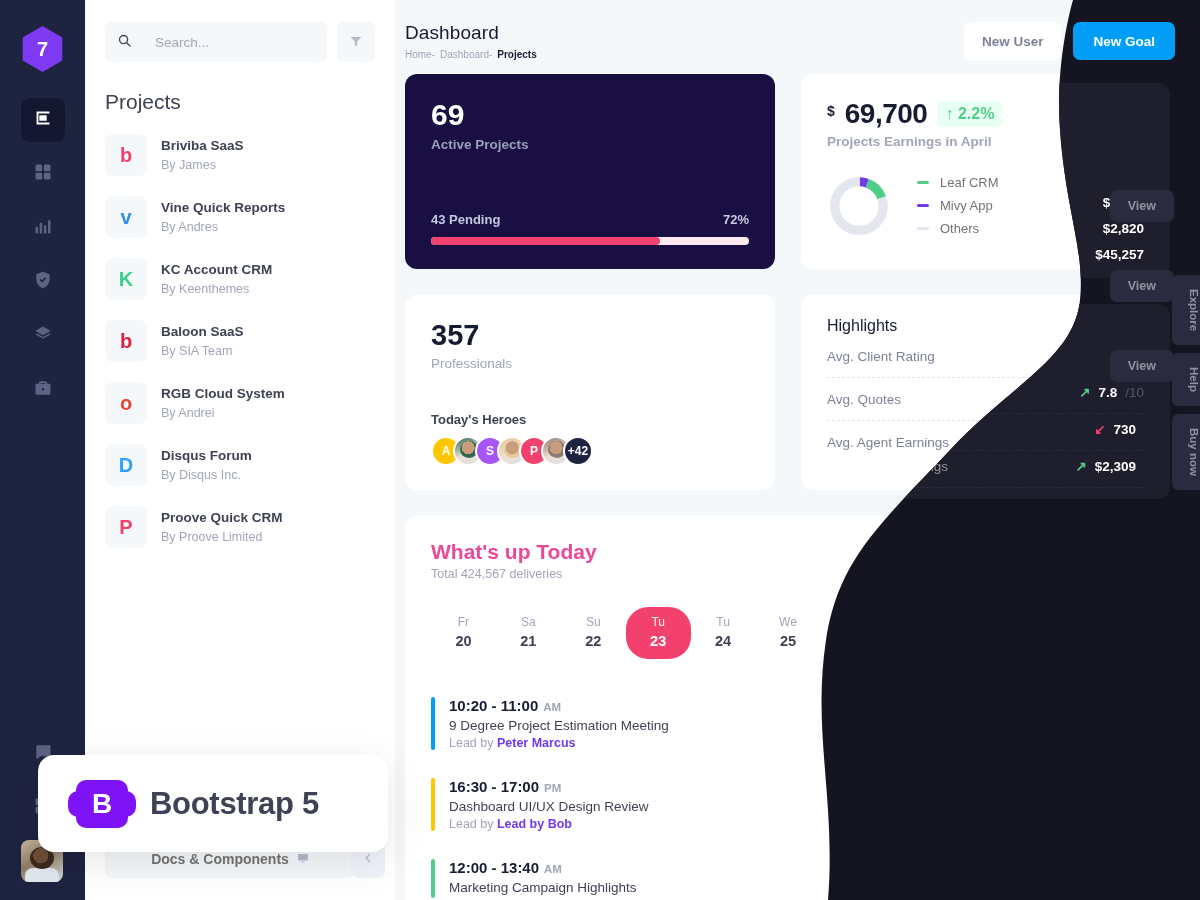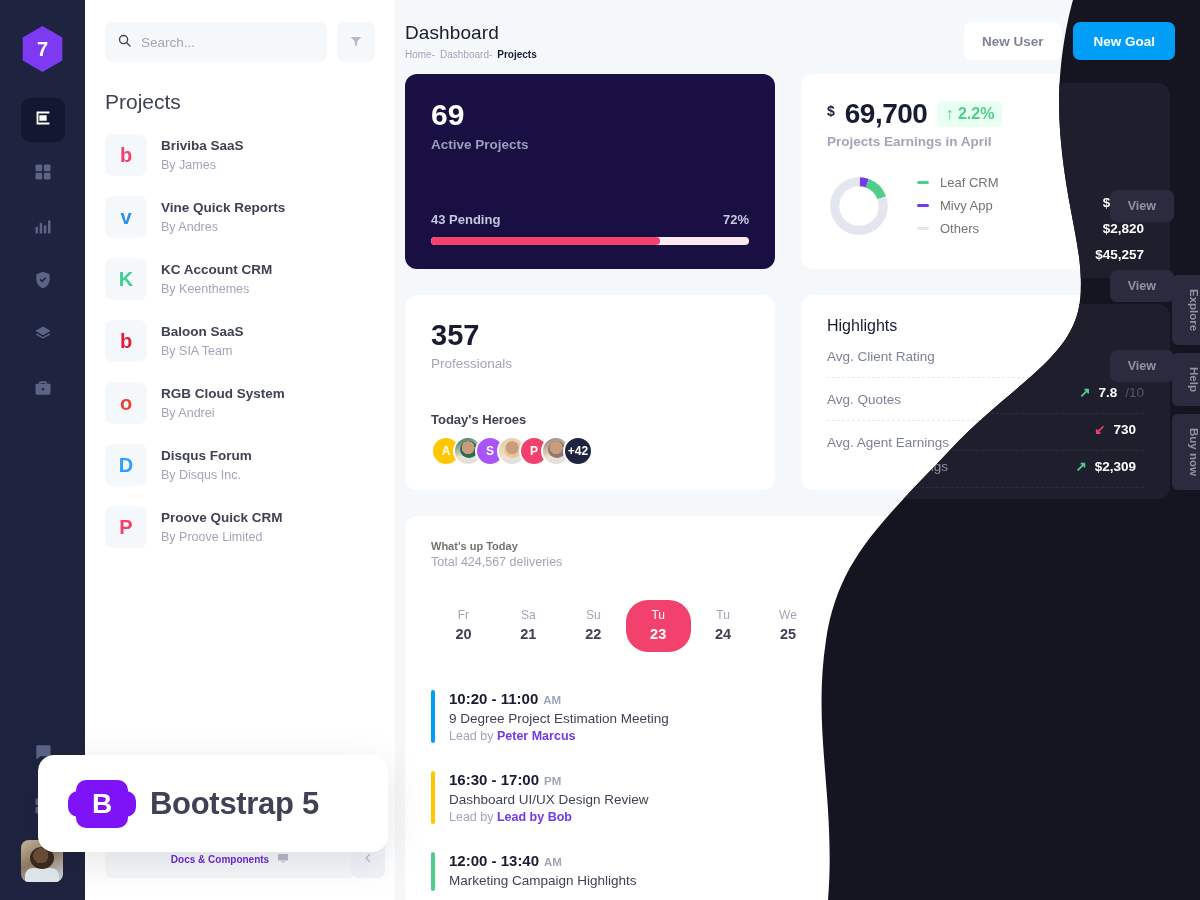--- a/index.html
+++ b/index.html
@@ -47,21 +47,21 @@
   }
 
   
   .panel {
     position: absolute; left: 85px; top: 0; width: 310px; height: 900px;
     background: #ffffff; z-index: 4;
   }
   .panel-search-row { display: flex; gap: 10px; padding: 22px 20px 0 20px; }
   .search-box {
     flex: 1; height: 40px; background: #F5F8FA; border-radius: 7px;
-    display: flex; align-items: center; padding: 0 12px; gap: 9px;
+    display: flex; align-items: center; padding: 0 12px; gap: 23px;
   }
   .search-box svg { flex: none; }
   .search-input {
     border: none; background: transparent; outline: none; width: 100%;
     font-family: "Liberation Sans", sans-serif; font-size: 13.5px; color: #3F4254;
   }
   .search-input::placeholder { color: #A1A5B7; }
   .filter-btn {
     width: 38px; height: 40px; background: #F5F8FA; border-radius: 7px;
     display: flex; align-items: center; justify-content: center; border: none; cursor: pointer;
@@ -74,21 +74,21 @@
   .proj-logo {
     width: 42px; height: 42px; border-radius: 8px; background: #F5F8FA;
     display: flex; align-items: center; justify-content: center; flex: none;
     font-size: 20px; font-weight: bold; position: relative;
   }
   .proj-name { font-size: 13.5px; font-weight: bold; color: #3F4254; line-height: 1.45; }
   .proj-by { font-size: 12.5px; color: #A1A5B7; line-height: 1.45; }
   .docs-bar {
     position: absolute; left: 20px; bottom: 22px; width: 250px; height: 38px;
     background: #F5F8FA; border-radius: 7px; display: flex; align-items: center;
-    justify-content: center; gap: 8px; color: #6d28d9; font-size: 10px; font-weight: bold;
+    justify-content: center; gap: 8px; color: #737373; font-size: 14px; font-weight: bold;
   }
   .docs-caret {
     position: absolute; right: 10px; bottom: 22px; width: 34px; height: 38px;
     background: #F0F3F7; border-radius: 7px; display:flex; align-items:center; justify-content:center;
   }
 
   
   .main { position: absolute; left: 395px; top: 0; width: 805px; height: 900px; }
   .hdr { display: flex; align-items: center; padding: 22px 25px 0 10px; }
   .hdr-title { font-size: 19px; color: #181C32; font-weight: normal; letter-spacing: .1px; }
@@ -159,21 +159,21 @@
     border-bottom: 1px dashed #E4E6EF;
   }
   .hl-row:last-child { border-bottom: none; }
   .hl-name { color: #7E8299; }
   .hl-val { margin-left: auto; display: flex; align-items: center; gap: 8px; font-weight: bold; color: #181C32; }
   .hl-sub { color: #A1A5B7; font-weight: normal; }
 
   
   .card-wide { width: 766px; border-radius: 12px; background: #fff; padding: 24px 26px; min-height: 380px; }
   .wu-head { display: flex; align-items: flex-start; }
-  .wu-title { font-size: 11px; font-weight: bold; color: #737373; }
+  .wu-title { font-size: 21px; font-weight: bold; color: #ec4899; }
   .wu-sub { font-size: 12.5px; color: #A1A5B7; margin-top: 3px; }
   .btn-report {
     margin-left: auto; height: 34px; padding: 0 14px; background: #F5F8FA;
     border: none; border-radius: 7px; color: #7E8299; font-size: 12.5px; font-weight: bold;
     cursor: pointer; font-family: "Liberation Sans", sans-serif;
   }
   .days { display: flex; margin-top: 26px; }
   .day {
     flex: 1; display: flex; flex-direction: column; align-items: center;
     padding: 8px 0 10px; border-radius: 22px;

